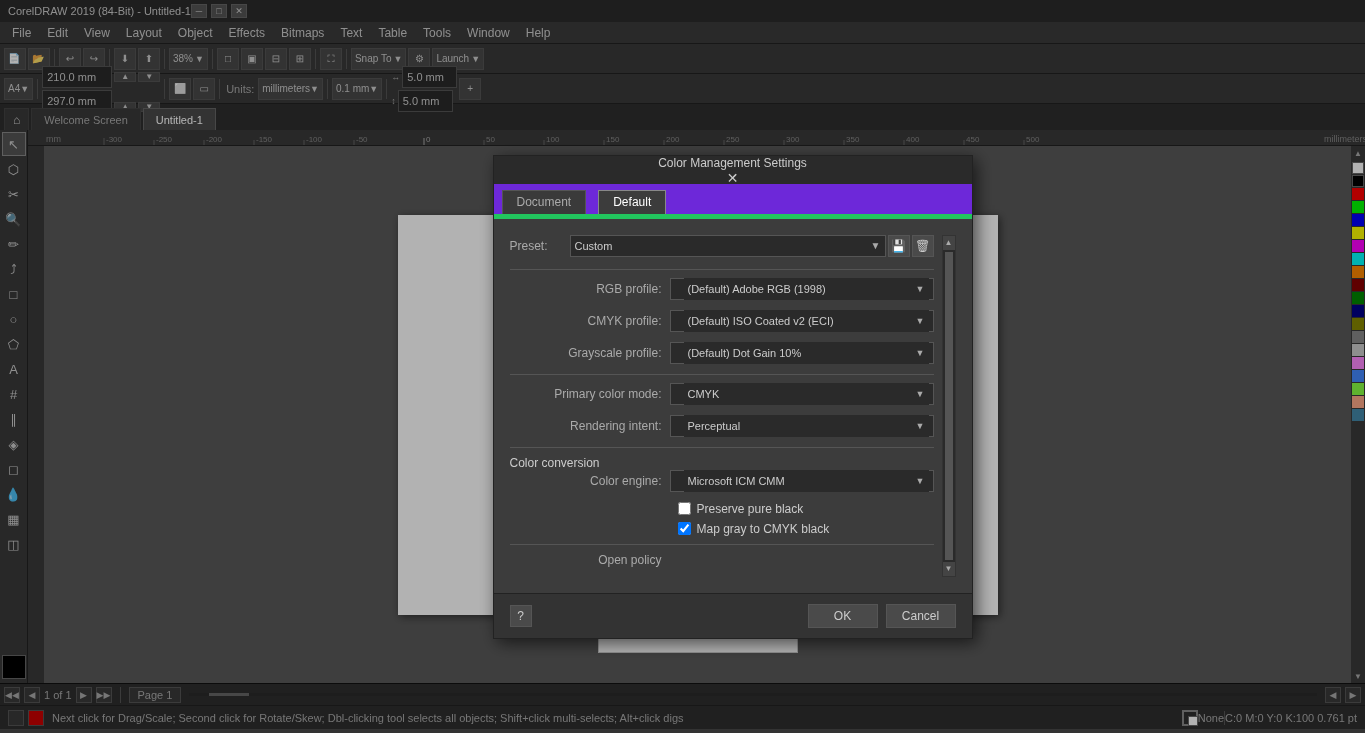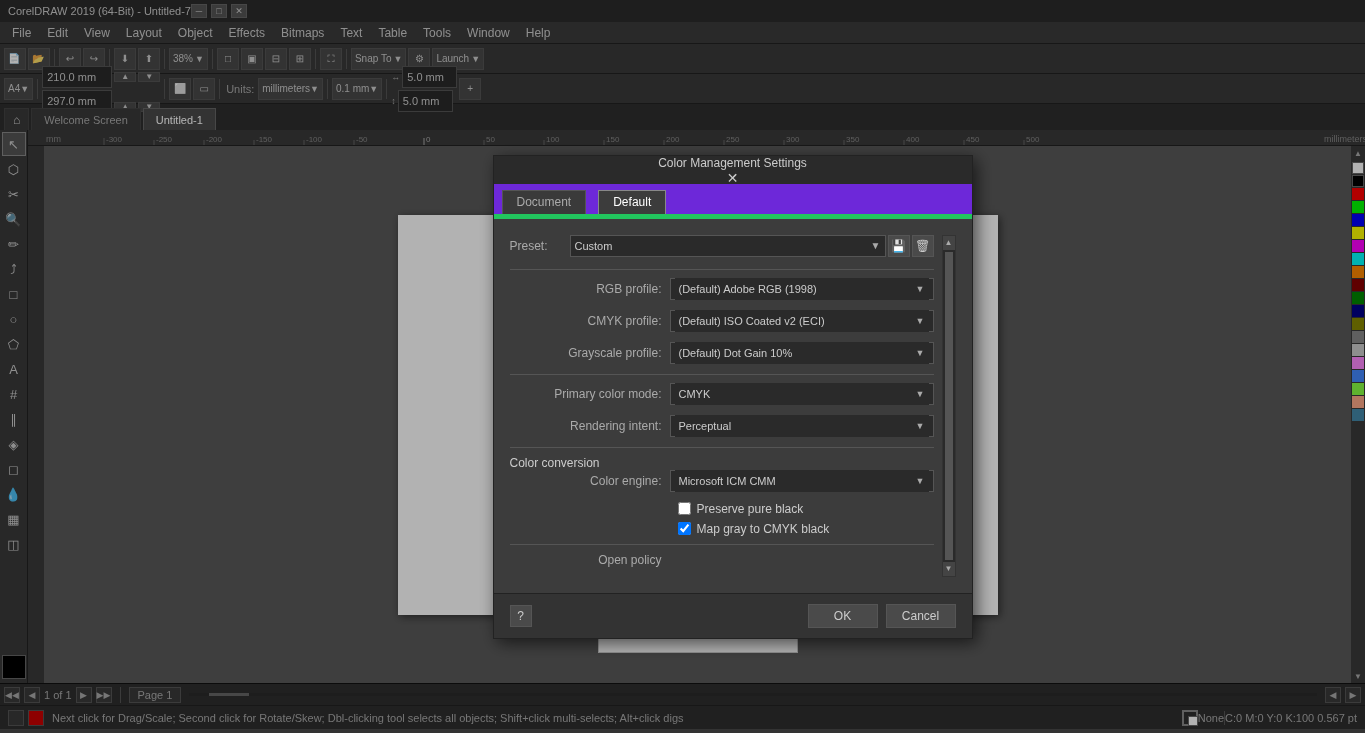--- a/index.html
+++ b/index.html
@@ -93,29 +93,29 @@
     
     #page-controls { background: #2e2e2e; height: 22px; display: flex; align-items: center; padding: 0 4px; border-top: 1px solid #111; font-size: 11px; color: #aaa; gap: 4px; }
     .page-btn { width: 16px; height: 16px; background: #3a3a3a; border: 1px solid #555; display: flex; align-items: center; justify-content: center; font-size: 9px; cursor: pointer; }
 
     
     .ruler-h-inner { width: 100%; height: 16px; background: #3a3a3a; position: relative; overflow: hidden; }
 
     
     #right-palette { width: 14px; background: #3a3a3a; display: flex; flex-direction: column; }
 
-    .select-wrapper { position: relative; flex: 1; }
+    .select-wrapper { position: relative; flex: 1; margin-left: 9px; }
     .select-wrapper select { width: 100%; height: 22px; background: #2a2a2a; border: none; color: #ccc; font-size: 11px; padding: 0 4px; appearance: none; outline: none; cursor: pointer; }
     .select-arrow { position: absolute; right: 4px; top: 50%; transform: translateY(-50%); font-size: 9px; color: #aaa; pointer-events: none; }
   </style>
 </head>
 <body>
 
 <div id="titlebar">
-  <span>CorelDRAW 2019 (64-Bit) - Untitled-7</span>
+  <span>CorelDRAW 2019 (84-Bit) - Untitled-1</span>
   <div id="titlebar-controls">
     <div class="title-btn">─</div>
     <div class="title-btn">□</div>
     <div class="title-btn">✕</div>
   </div>
 </div>
 
 <div id="menubar">
   <span class="menu-item">File</span>
   <span class="menu-item">Edit</span>
@@ -354,21 +354,21 @@
     <div style="width:16px;height:16px;background:#3a3a3a;border:1px solid #555;"></div>
     <div style="width:16px;height:16px;background:#c00;border:1px solid #555;"></div>
   </div>
   <span style="flex:1;overflow:hidden;text-overflow:ellipsis;white-space:nowrap;">Next click for Drag/Scale; Second click for Rotate/Skew; Dbl-clicking tool selects all objects; Shift+click multi-selects; Alt+click digs</span>
   <div style="display:flex;align-items:center;">
     <div style="width:16px;height:16px;border:2px solid #888;position:relative;">
       <div style="position:absolute;bottom:-2px;right:-2px;width:10px;height:10px;background:#fff;border:1px solid #666;"></div>
     </div>
     <span>None</span>
     <span style="width:1px;height:14px;background:#555;display:inline-block;"></span>
-    <span>C:0 M:0 Y:0 K:100  0.567 pt</span>
+    <span>C:0 M:0 Y:0 K:100  0.761 pt</span>
   </div>
 </div>
 
 <div id="dialog-overlay">
   <div id="dialog">
     <div id="dialog-titlebar">
       <span id="dialog-title">Color Management Settings</span>
       <div id="dialog-close">✕</div>
     </div>
     <div id="dialog-tabs">

